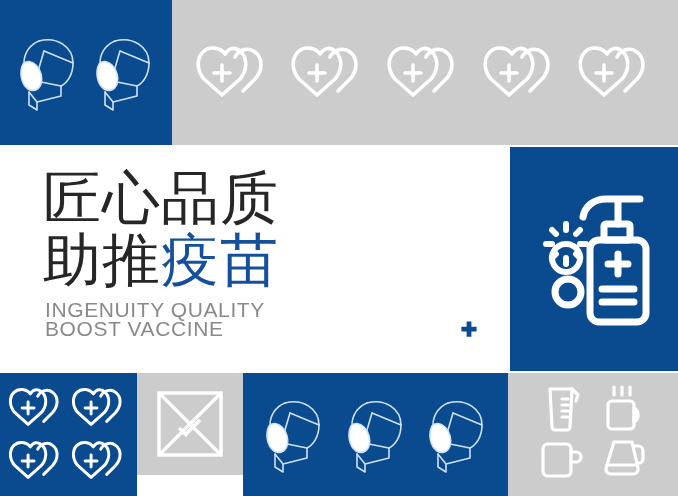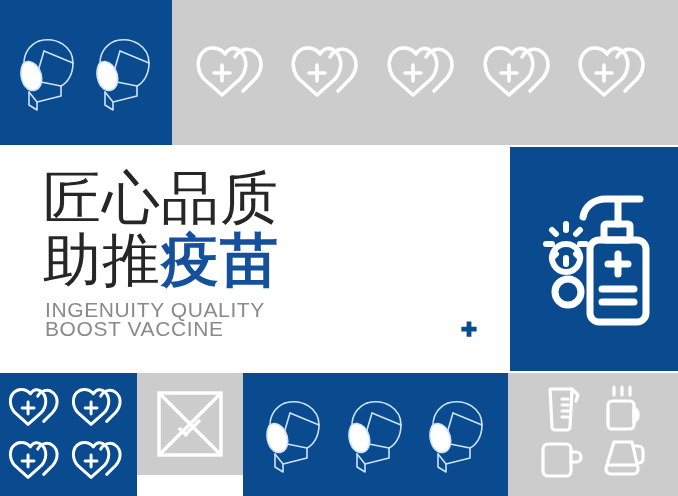--- a/index.html
+++ b/index.html
@@ -35,21 +35,21 @@
   #mid-white{left:8px;top:147px;width:562px;height:224px;}
   #mid-blue{left:510px;top:147px;width:168px;height:224px;}
 
   #headline-block{position:absolute;left:35px;top:20px;}
   .headline{
     font-family:"Liberation Sans","DejaVu Sans",sans-serif;
     font-size:58px;line-height:62px;font-weight:400;
     letter-spacing:1px;white-space:nowrap;
     color:#262626;margin:0;
   }
-  .headline .accent{color:#14509b;font-weight:bold;}
+  .headline .accent{color:#14509b;}
   .subtitle{
     margin:10px 0 0 2px;
     font-size:21px;line-height:18.5px;
     letter-spacing:0.6px;color:#8a8a8a;font-weight:400;
     white-space:pre-line;
   }
   #plus-mark{
     position:absolute;left:450px;top:173px;width:22px;height:22px;
   }
   #brand{

